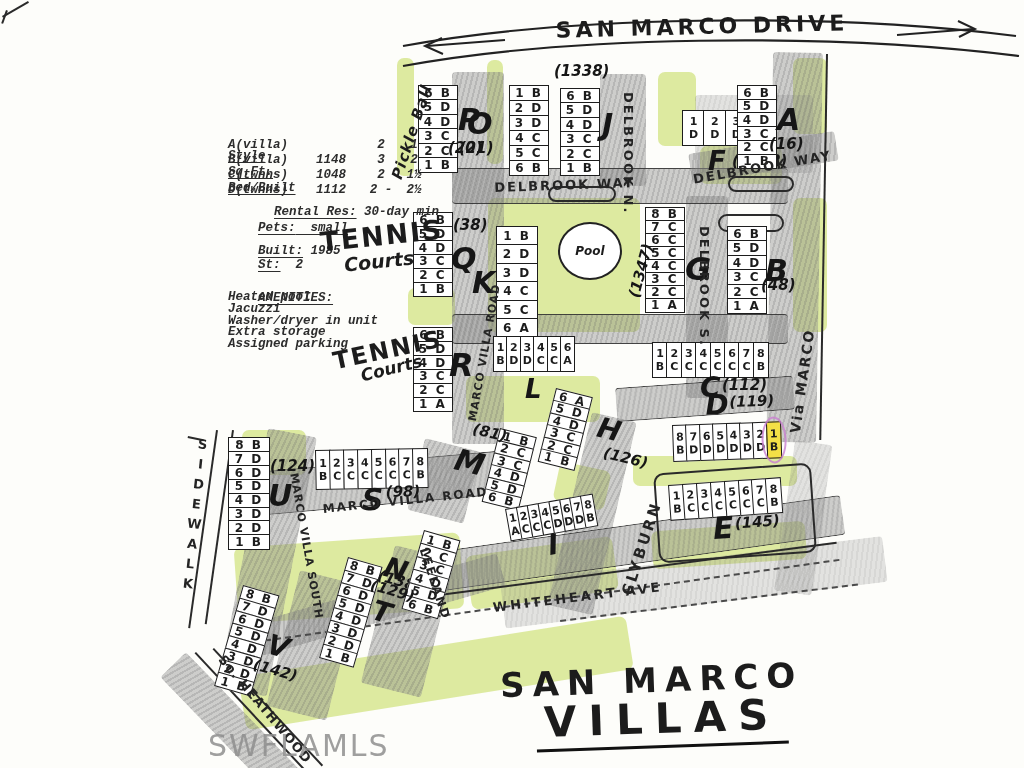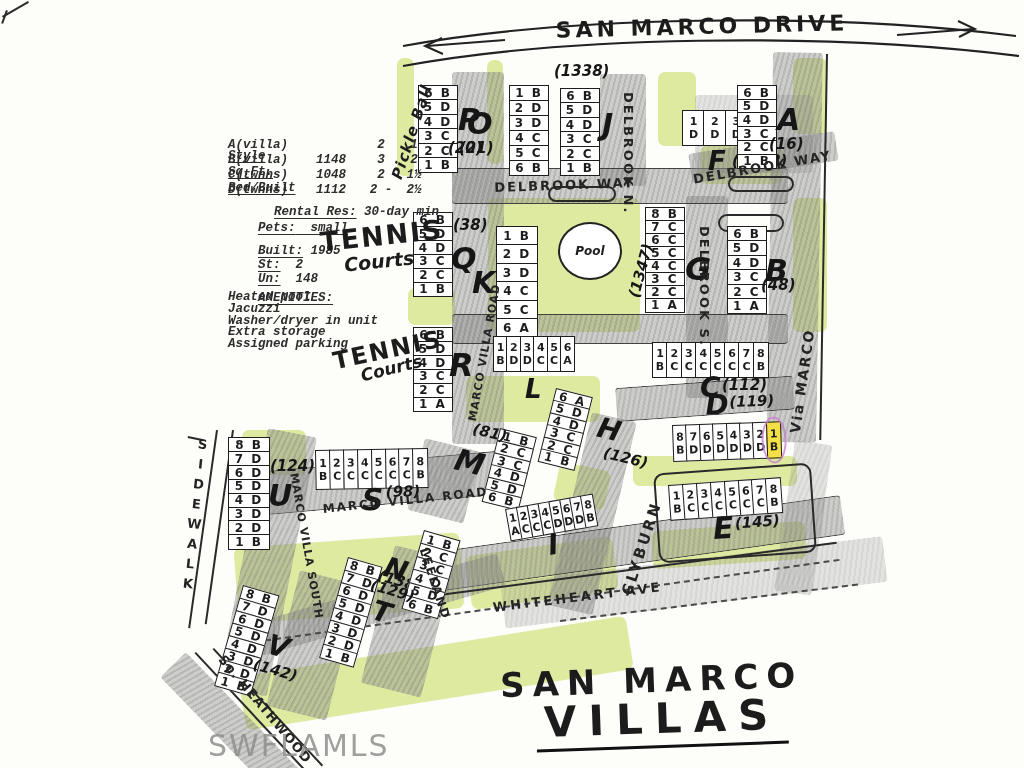--- a/index.html
+++ b/index.html
@@ -598,23 +598,20 @@
   </div>
   <div class="legend-line type" style="left:228px;top:207px;">
     <span class="ul">Pets:</span><span class="ul">  small</span>
   </div>
   <div class="legend-line type" style="left:228px;top:230px;">
     <span class="ul">Built:</span><span> 1985</span>
   </div>
   <div class="legend-line type" style="left:228px;top:244px;">
     <span class="ul">St:</span><span>  2</span>
   </div>
-  <div class="legend-line type" style="left:228px;top:258px;">
-    <span class="ul">Un:</span><span>  148</span>
-  </div>
   <div id="amenities-list" class="legend-line type" style="left:228px;top:292px;"><div>Heated pool</div><div>Jacuzzi</div><div>Washer/dryer in unit</div><div>Extra storage</div><div>Assigned parking</div></div>
   <div class="legend-line type" style="left:228px;top:277px;">
     <span class="ul">AMENITIES:</span>
   </div>
 
   <div class="tennis-big" style="left:320px;top:220px;transform:rotate(-6deg);">TENNIS</div>
   <div class="tennis-sm" style="left:344px;top:250px;transform:rotate(-6deg);">Courts</div>
   <div class="tennis-big" style="left:332px;top:336px;transform:rotate(-12deg);font-size:24px;">TENNIS</div>
   <div class="tennis-sm" style="left:360px;top:358px;transform:rotate(-14deg);font-size:17px;">Courts</div>
 

